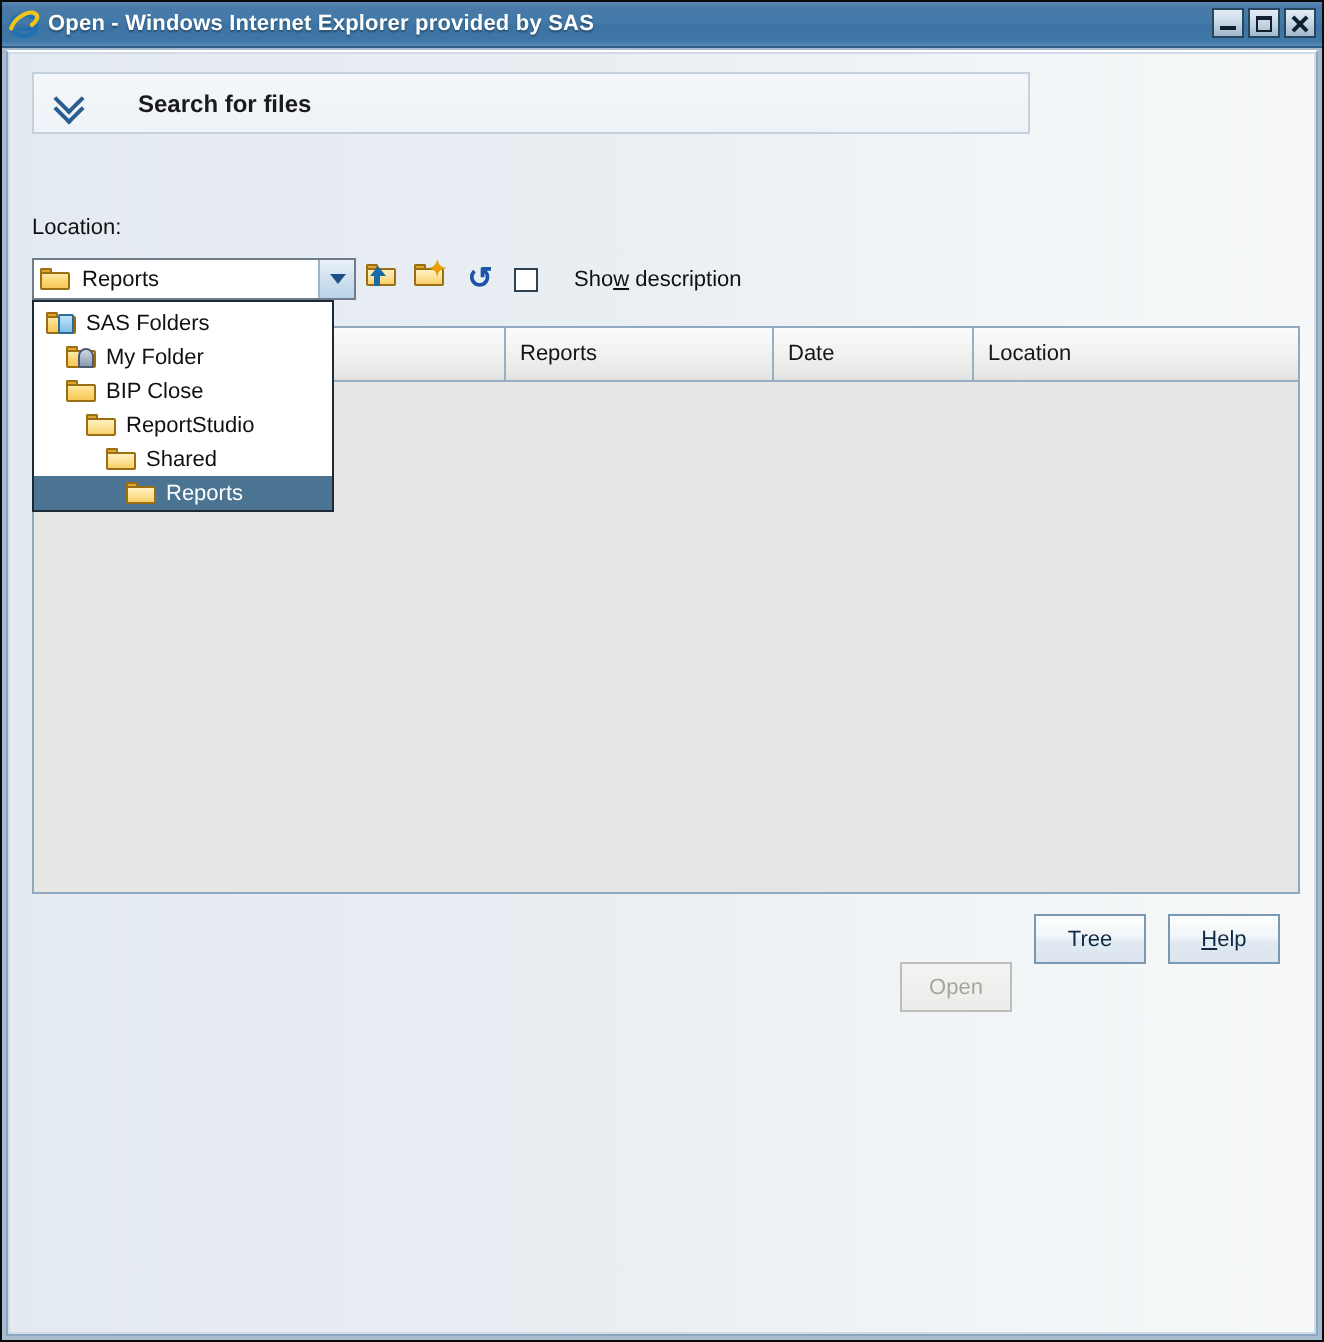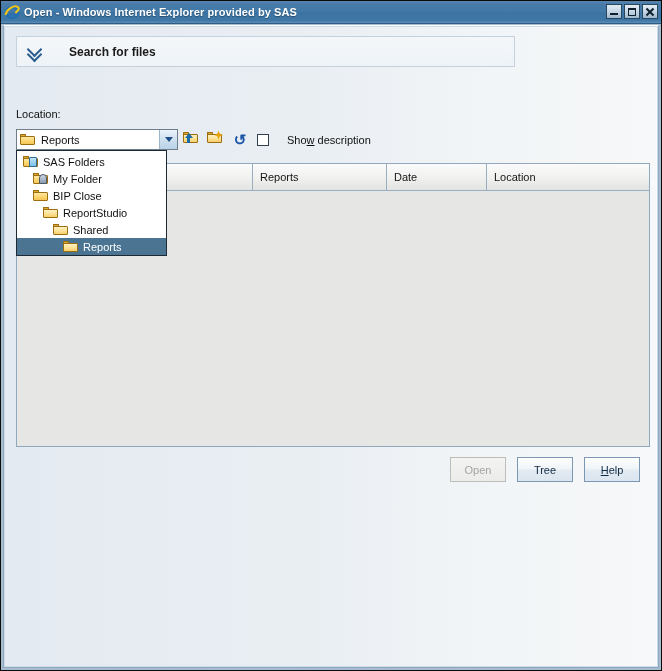--- a/index.html
+++ b/index.html
@@ -388,20 +388,21 @@
     justify-content: center;
     background: linear-gradient(to bottom, #fdfefe 0%, #f1f5f9 45%, #e2eaf2 55%, #dbe5ef 100%);
     border: 1px solid #7c97b2;
     color: #102a44;
     cursor: default;
   }
   .btn.disabled {
     background: linear-gradient(to bottom, #f3f3f1 0%, #ececea 100%);
     border: 1px solid #bdbdb9;
     color: #a5a5a0;
+    margin-top: 24px;
   }
   .btn u { text-decoration: underline; }
 </style>
 </head>
 <body>
 
 <div id="screen">
   <div class="window">
 
     <div class="titlebar">

